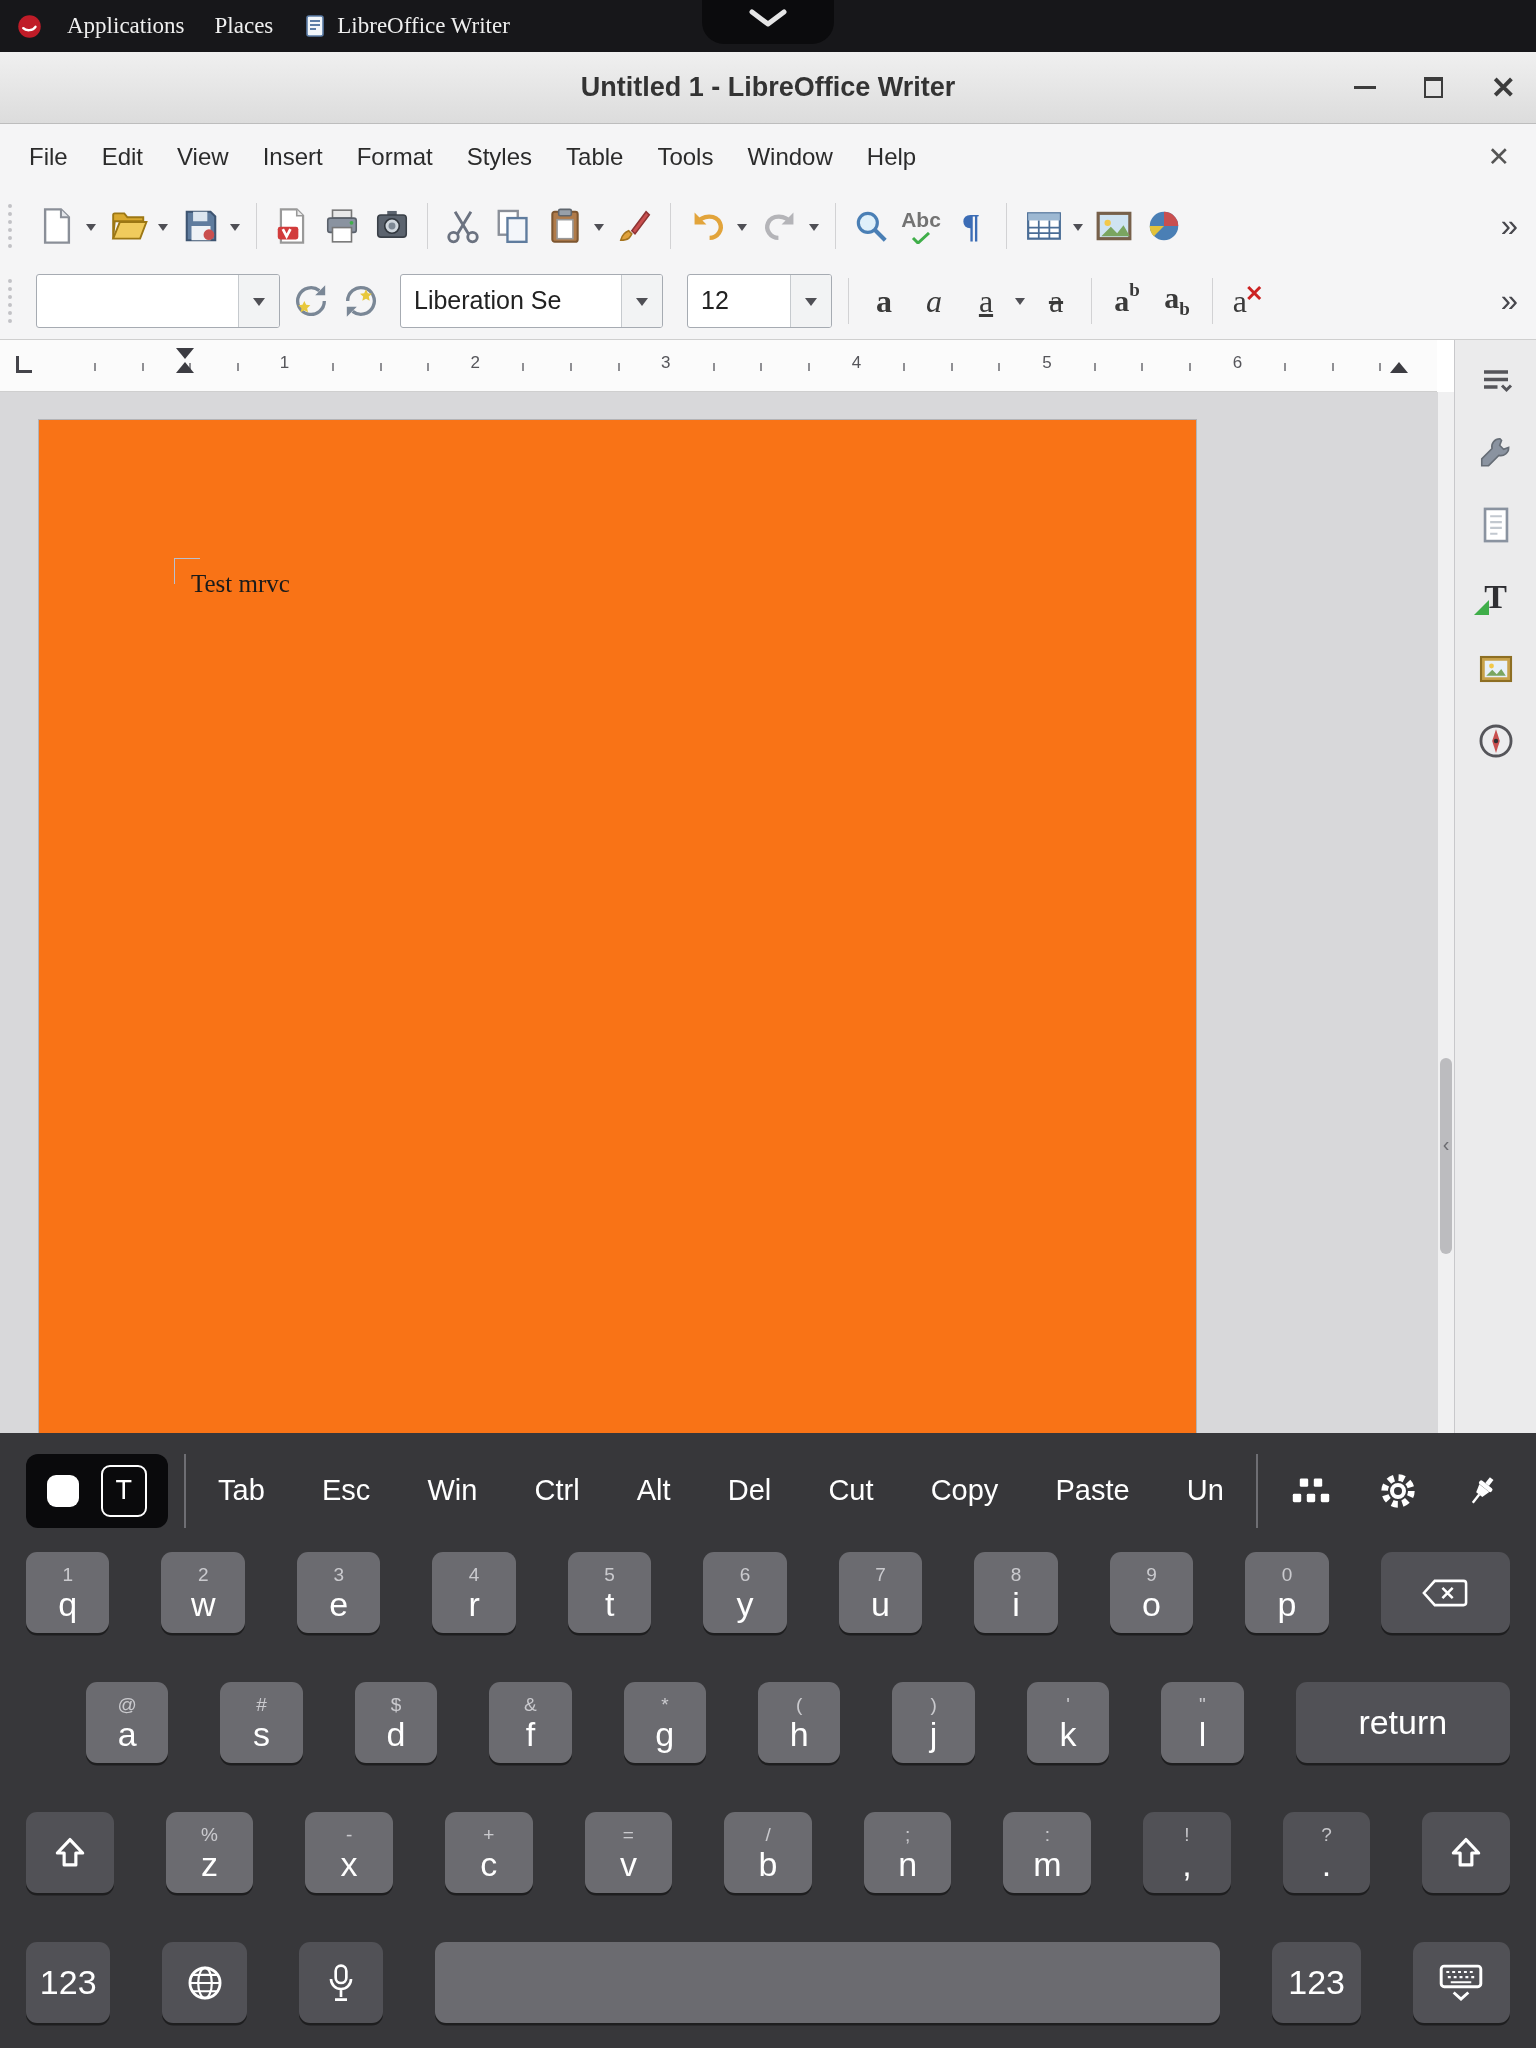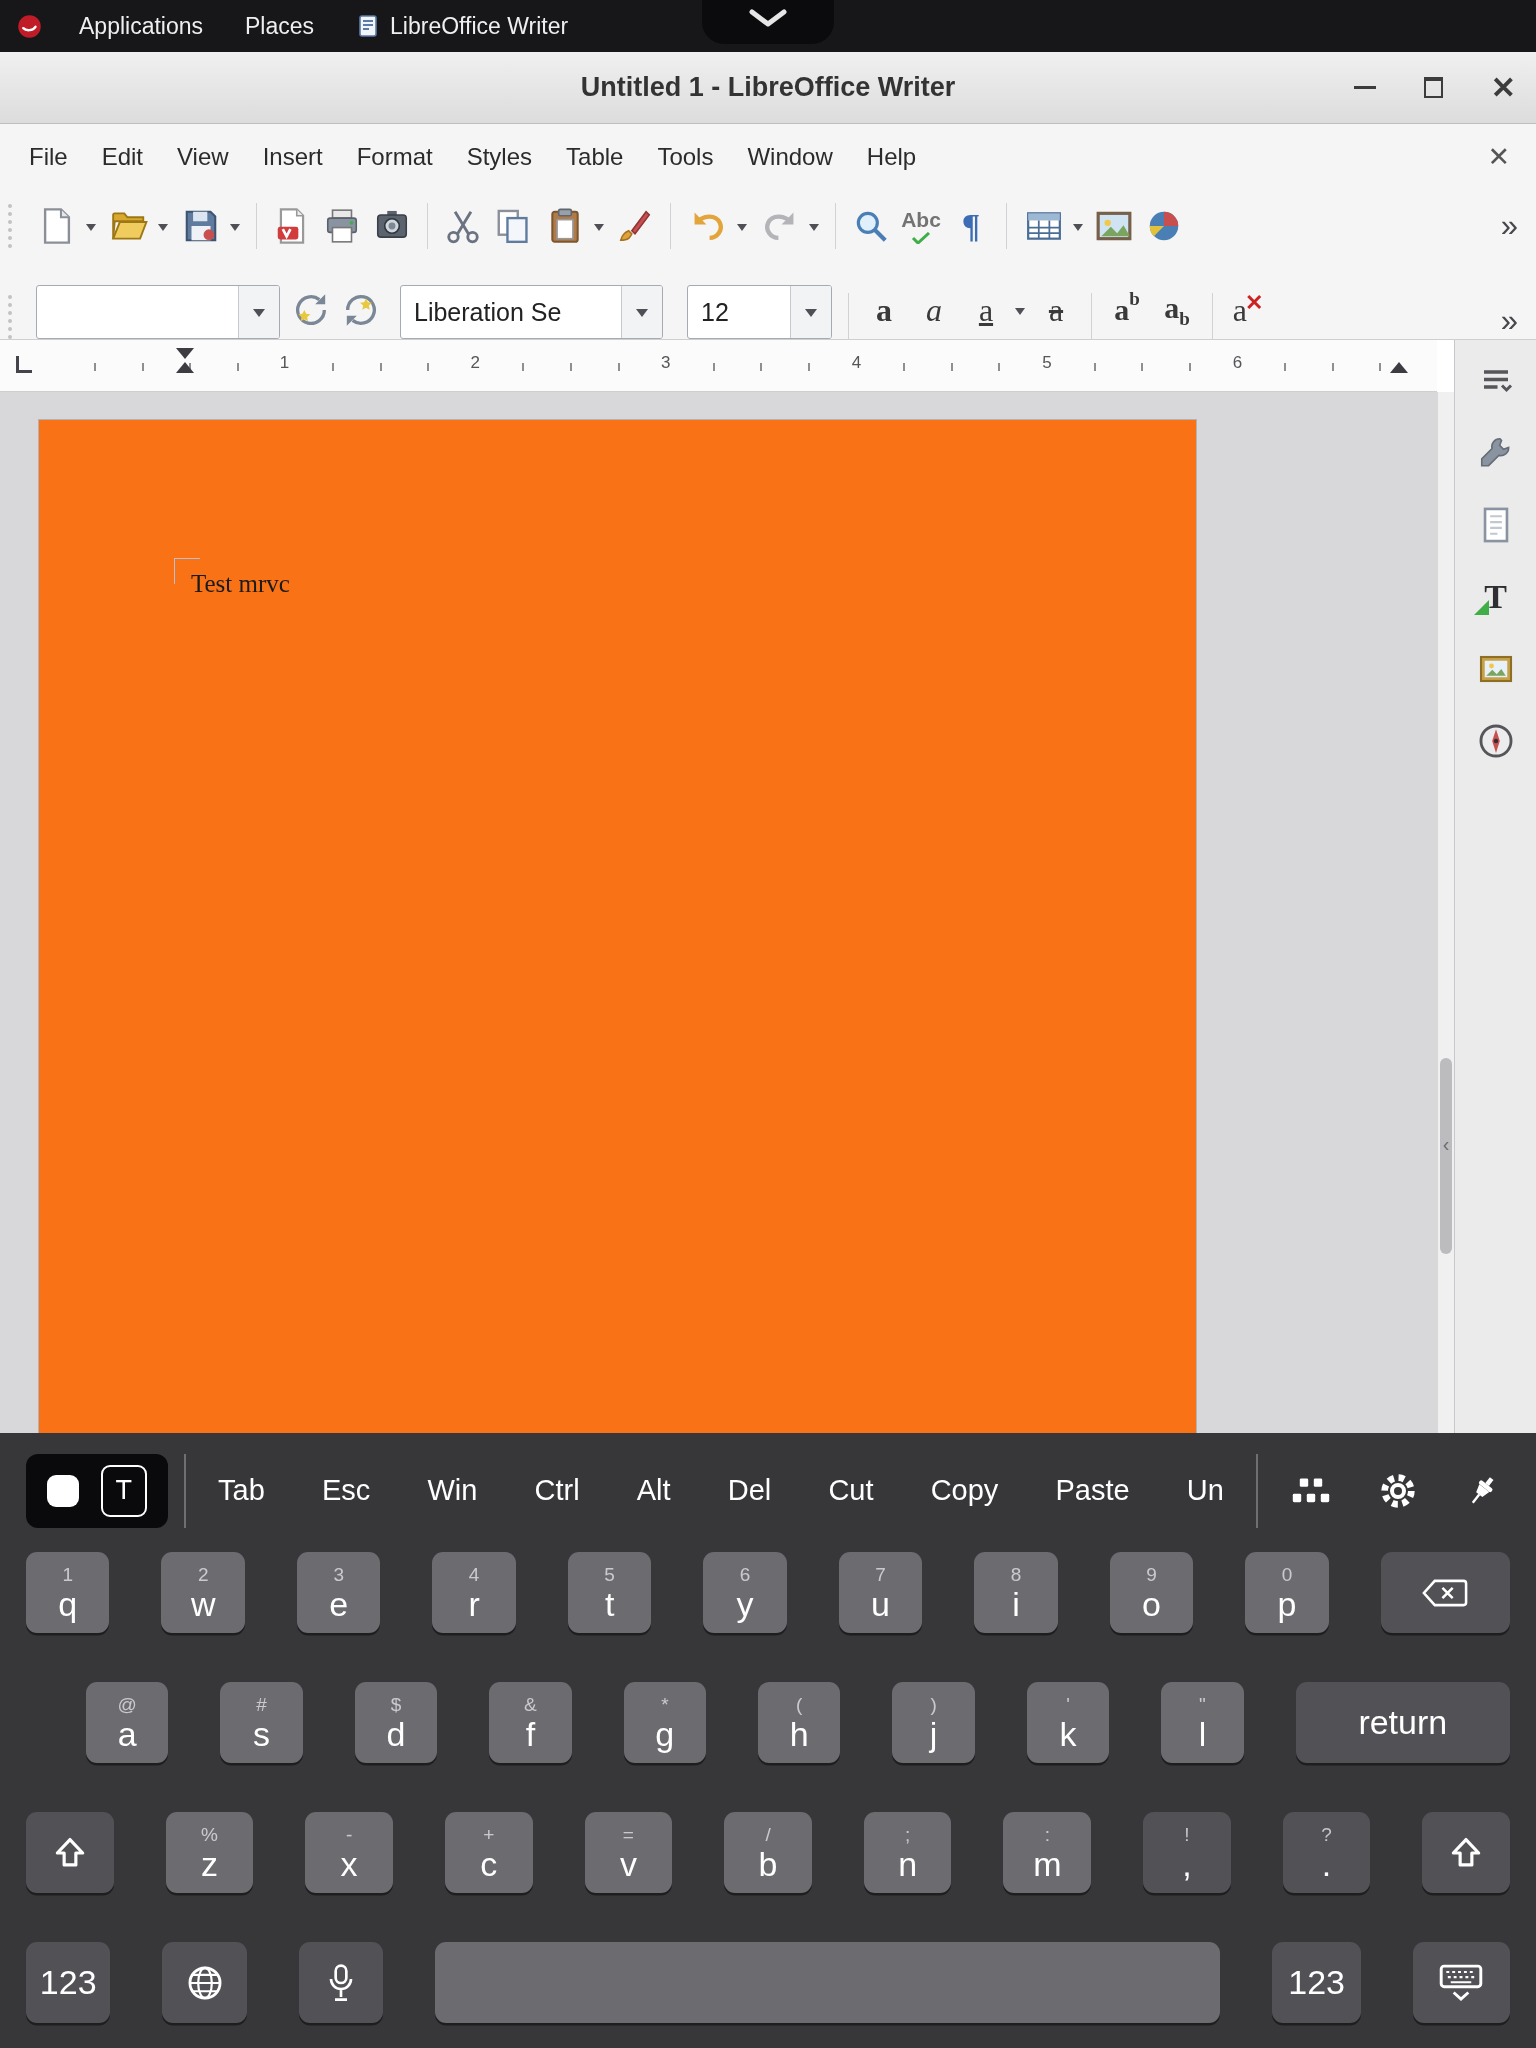--- a/index.html
+++ b/index.html
@@ -2,21 +2,21 @@
 <html><head>
 <meta charset="utf-8">
 <style>
   html,body{margin:0;padding:0;}
   body{width:1536px;height:2048px;overflow:hidden;font-family:"Liberation Sans",sans-serif;background:#fff;}
   .screen{position:relative;width:1536px;height:2048px;overflow:hidden;}
 
   
   .topbar{position:absolute;top:0;left:0;right:0;height:52px;background:#17171a;color:#efefef;
     display:flex;align-items:center;justify-content:space-between;padding:0 16px;font-size:23px;z-index:50;box-sizing:border-box;}
-  .tb-left,.tb-right{display:flex;align-items:center;gap:30px;}
+  .tb-left,.tb-right{display:flex;align-items:center;gap:18px;font-family:Liberation Serif, serif;}
   .tb-item{padding:4px 6px;white-space:nowrap;}
   .appname{display:flex;align-items:center;gap:10px;}
   .notch{position:absolute;top:0;left:50%;transform:translateX(-50%);width:132px;height:44px;background:#0b0b0d;
     border-radius:0 0 22px 22px;display:flex;align-items:flex-start;justify-content:center;z-index:60;padding-top:8px;box-sizing:border-box;}
 
   
   .titlebar{position:absolute;top:52px;left:0;right:0;height:72px;background:linear-gradient(#f0f0f0,#dcdcdc);
     border-bottom:1px solid #bdbdbd;display:flex;align-items:center;justify-content:center;font-weight:bold;font-size:27px;color:#333;box-sizing:border-box;}
   .winbtns{position:absolute;right:20px;top:0;height:100%;display:flex;align-items:center;gap:48px;}
   .btn-min{width:22px;height:3px;background:#3c3c3c;}
@@ -25,21 +25,21 @@
 
   
   .menubar{position:absolute;top:124px;left:0;right:0;height:66px;background:#f5f5f6;display:flex;align-items:center;
     padding:17px 12px;font-size:24px;color:#2b2b2b;box-sizing:border-box;}
   .mitem{padding:8px 17px;border-radius:3px;}
   .menu-close{margin-left:auto;padding-right:14px;font-size:27px;color:#555;}
 
   
   .toolbar{position:absolute;left:0;right:0;background:#f5f5f6;display:flex;align-items:center;padding:0 4px;box-sizing:border-box;}
   .tb1{top:190px;height:72px;}
-  .tb2{top:262px;height:78px;border-bottom:1px solid #cfcfcf;align-items:flex-end;}
+  .tb2{top:262px;height:78px;border-bottom:1px solid #cfcfcf;}
   .handle{width:10px;height:44px;border-left:4px dotted #c2c2c6;margin:0 8px 0 4px;}
   .tbtn{height:58px;min-width:46px;display:flex;align-items:center;justify-content:center;border-radius:4px;margin:0 2px;position:relative;}
   .grp{display:flex;align-items:center;margin:0 2px;}
   .drop{width:18px;height:58px;display:flex;align-items:center;justify-content:center;}
   .drop::after{content:"";border:5px solid transparent;border-top:7px solid #4f4f55;margin-top:7px;}
   .sep{width:1px;height:46px;background:#d2d2d4;margin:0 10px;}
   .overflow{margin-left:auto;font-size:31px;color:#47474d;padding-right:16px;letter-spacing:-2px;}
   .spell{display:flex;flex-direction:column;align-items:center;font-size:21px;font-weight:bold;color:#737373;line-height:1;gap:2px;}
   .pil{font-size:34px;color:#3b6cb5;font-weight:bold;font-family:"Liberation Serif",serif;}
   

